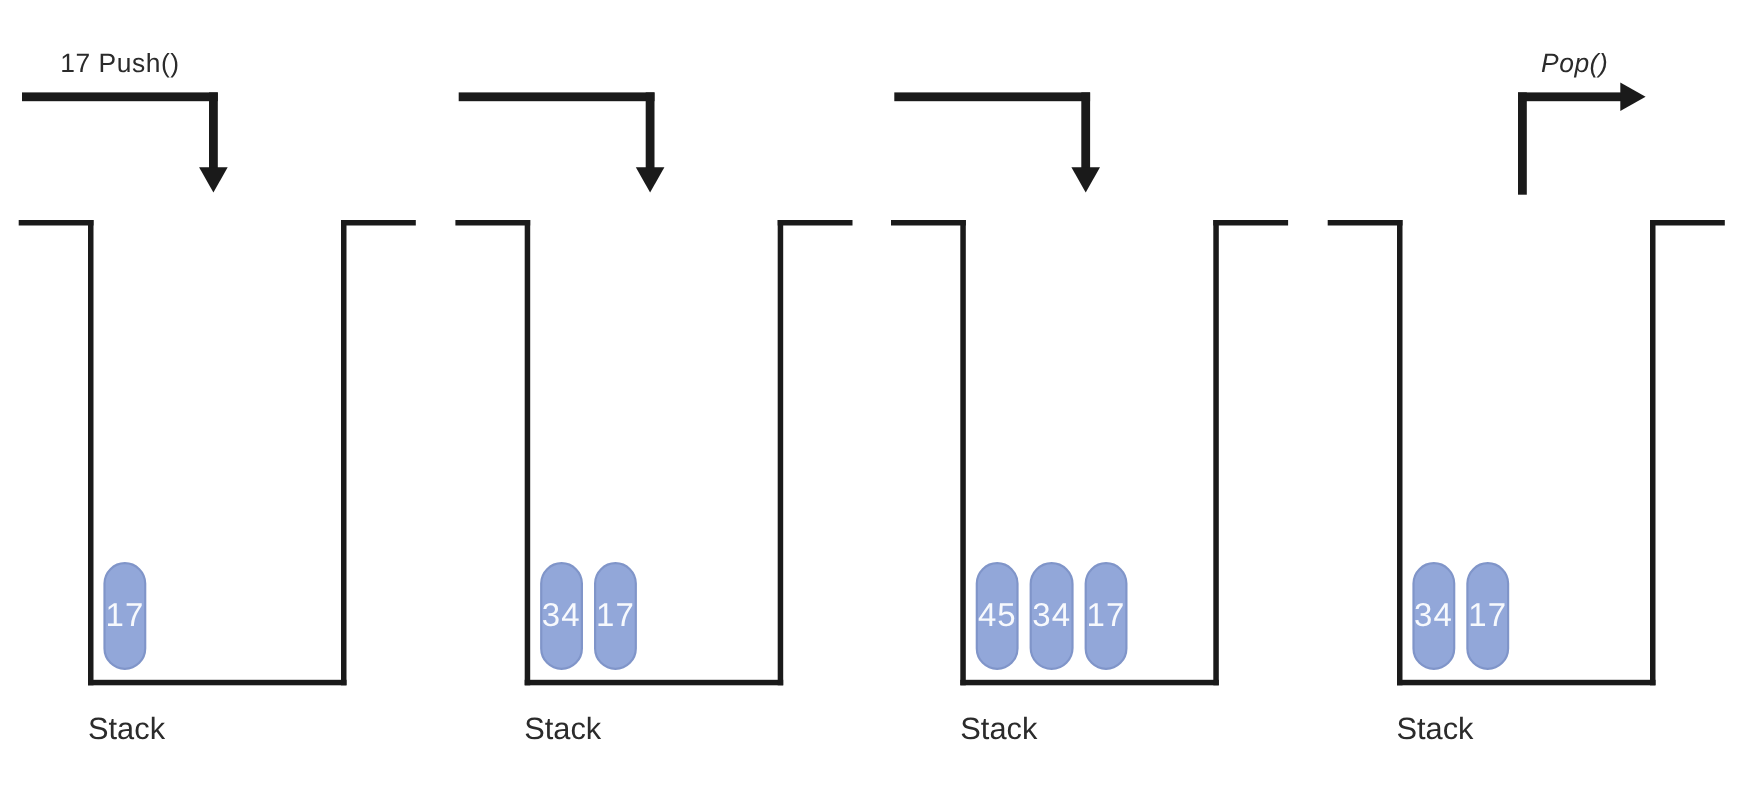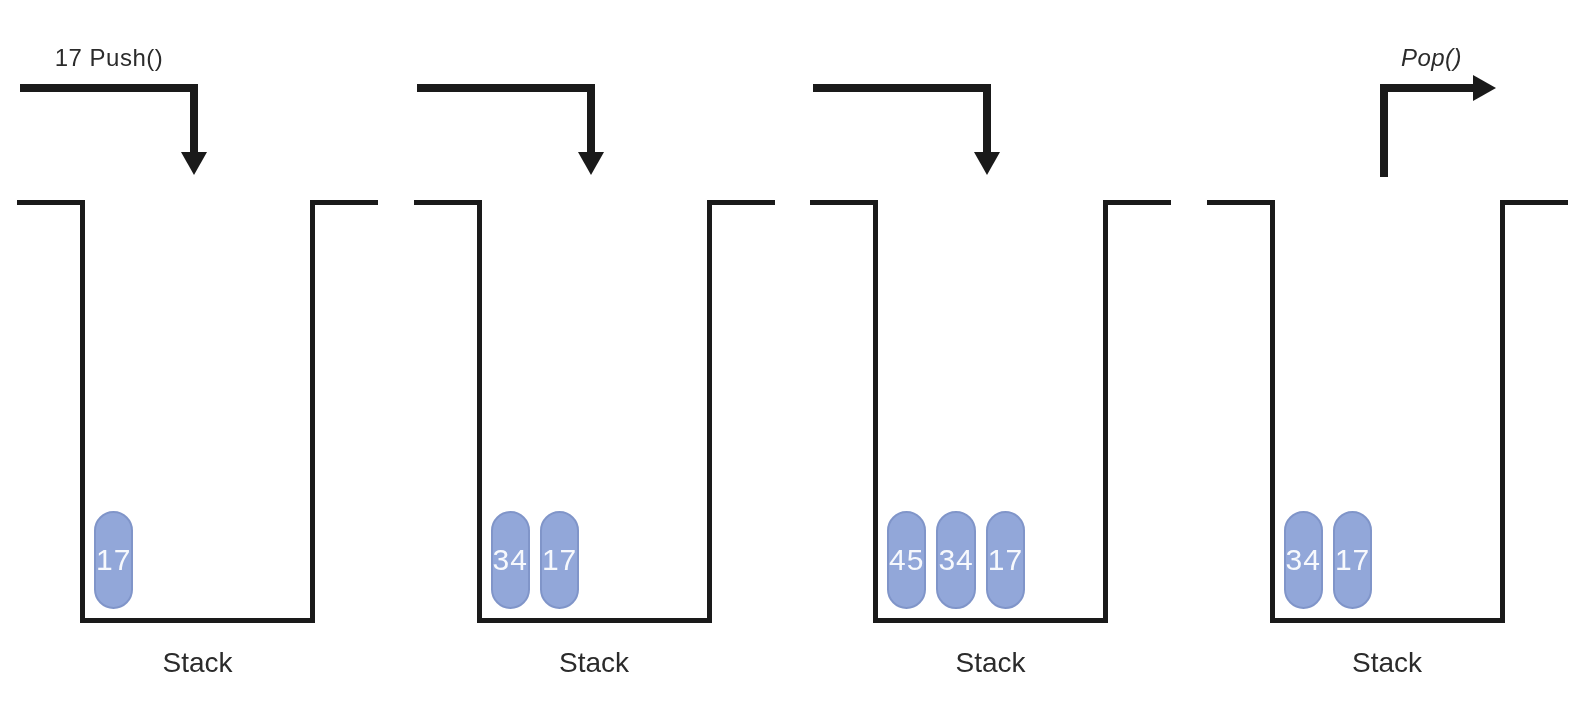--- a/index.html
+++ b/index.html
@@ -62,21 +62,21 @@
   }
   .box {
     height: 98px; border-radius: 22px;
     background: var(--box-fill); border: 2px solid var(--box-border);
     display: flex; align-items: center; justify-content: center;
     font-size: 30px; color: var(--box-text); letter-spacing: 1px;
   }
 
   .stack-label {
     position: absolute; top: 647px; left: 80px; width: 235px;
-    text-align: center; font-size: 28px; color: var(--label-text);
+    font-size: 28px; color: var(--label-text);
   }
 </style>
 </head>
 <body>
 
 <div class="stage">
 
   <div class="panel">
     <div class="op-label push-op">17 Push()</div>
     <div class="arrow push">

